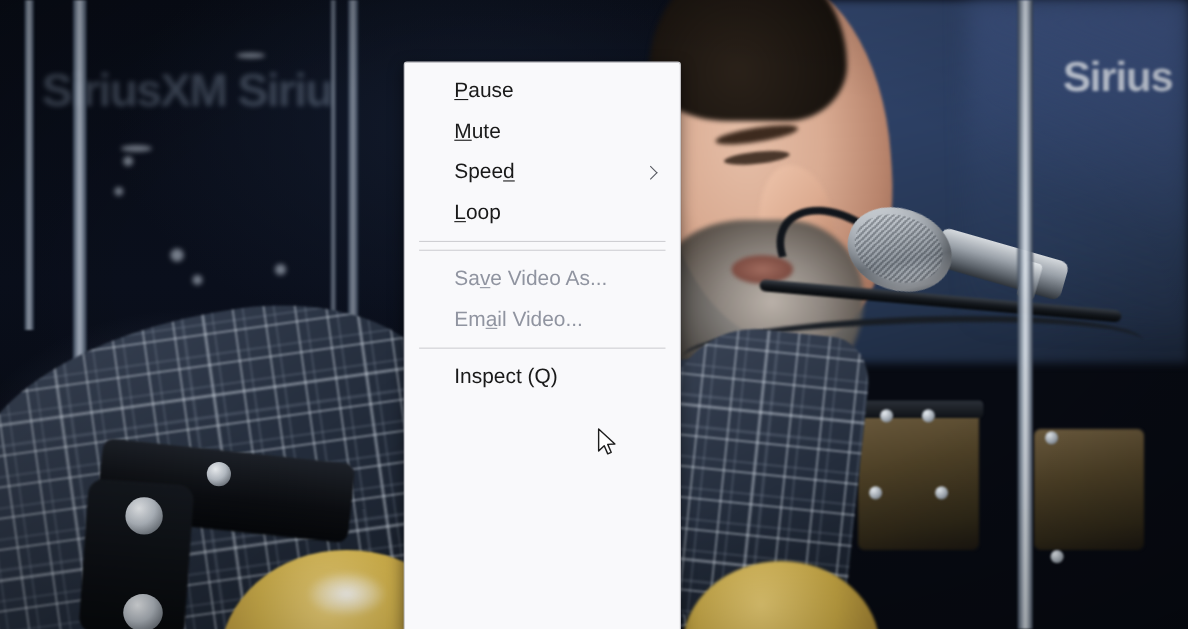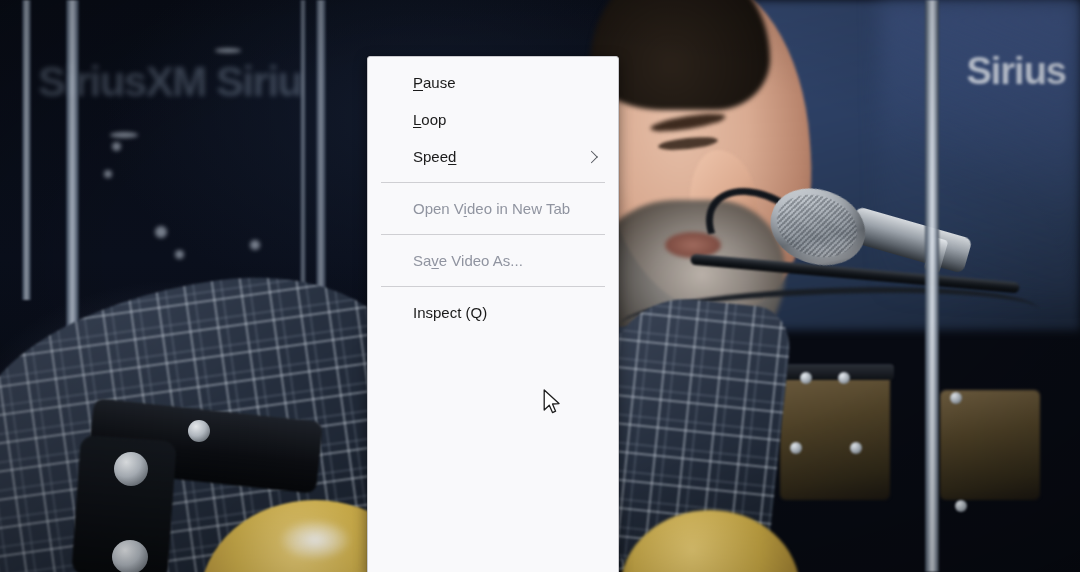--- a/index.html
+++ b/index.html
@@ -236,21 +236,21 @@
     background:#f9f9fb;
     border:1px solid #c9c9cd;
     border-radius:3px;
     box-shadow:0 4px 14px rgba(0,0,0,.45), 0 0 0 1px rgba(0,0,0,.05);
     padding:7px 0 0 0;
     overflow:hidden;
   }
   .mi{
     position:relative; display:flex; align-items:center;
     height:37px; padding:0 14px 0 45px;
-    font-size:15px; color:#1a1a1a; white-space:nowrap;
+    font-size:19px; color:#1a1a1a; white-space:nowrap;
     cursor:default;
   }
   .mi.disabled{ color:#9094a0; }
   .mi.highlight{ background:#dcdcdf; }
   .mi .lbl{ display:inline-block; }
   .mi u{ text-decoration:underline; text-underline-offset:1.5px; }
 
   .sep{ height:1px; background:#cfcfd3; margin:7px 13px 7px 13px; }
 
   .chev{
@@ -334,33 +334,36 @@
 
     <div class="vignette"></div>
 
   </div>
 
   <div class="menu" id="menu">
       <div class="mi">
         <span class="lbl"><u>P</u>ause</span>
       </div>
       <div class="mi">
-        <span class="lbl"><u>L</u>oop</span>
+        <span class="lbl"><u>M</u>ute</span>
       </div>
       <div class="mi">
         <span class="lbl">Spee<u>d</u></span>
         <span class="chev"></span>
       </div>
+      <div class="mi">
+        <span class="lbl"><u>L</u>oop</span>
+      </div>
       <div class="sep"></div>
-      <div class="mi disabled">
-        <span class="lbl">Open V<u>i</u>deo in New Tab</span>
-      </div>
       <div class="sep"></div>
       <div class="mi disabled">
         <span class="lbl">Sa<u>v</u>e Video As...</span>
+      </div>
+      <div class="mi disabled">
+        <span class="lbl">Em<u>a</u>il Video...</span>
       </div>
       <div class="sep"></div>
       <div class="mi">
         <span class="lbl">Inspect (Q)</span>
       </div>
     </div>
 
   <div class="cursor" style="left: 543px; top: 389px;">
     <svg width="20" height="28" viewBox="0 0 20 28">
       <path d="M1.2,1.0 L1.2,21.0 L6.3,16.2 L9.5,23.6 L12.6,22.2 L9.5,15.0 L16.0,14.6 Z" fill="#ffffff" stroke="#1d1d1d" stroke-width="1.3" stroke-linejoin="round"></path>

